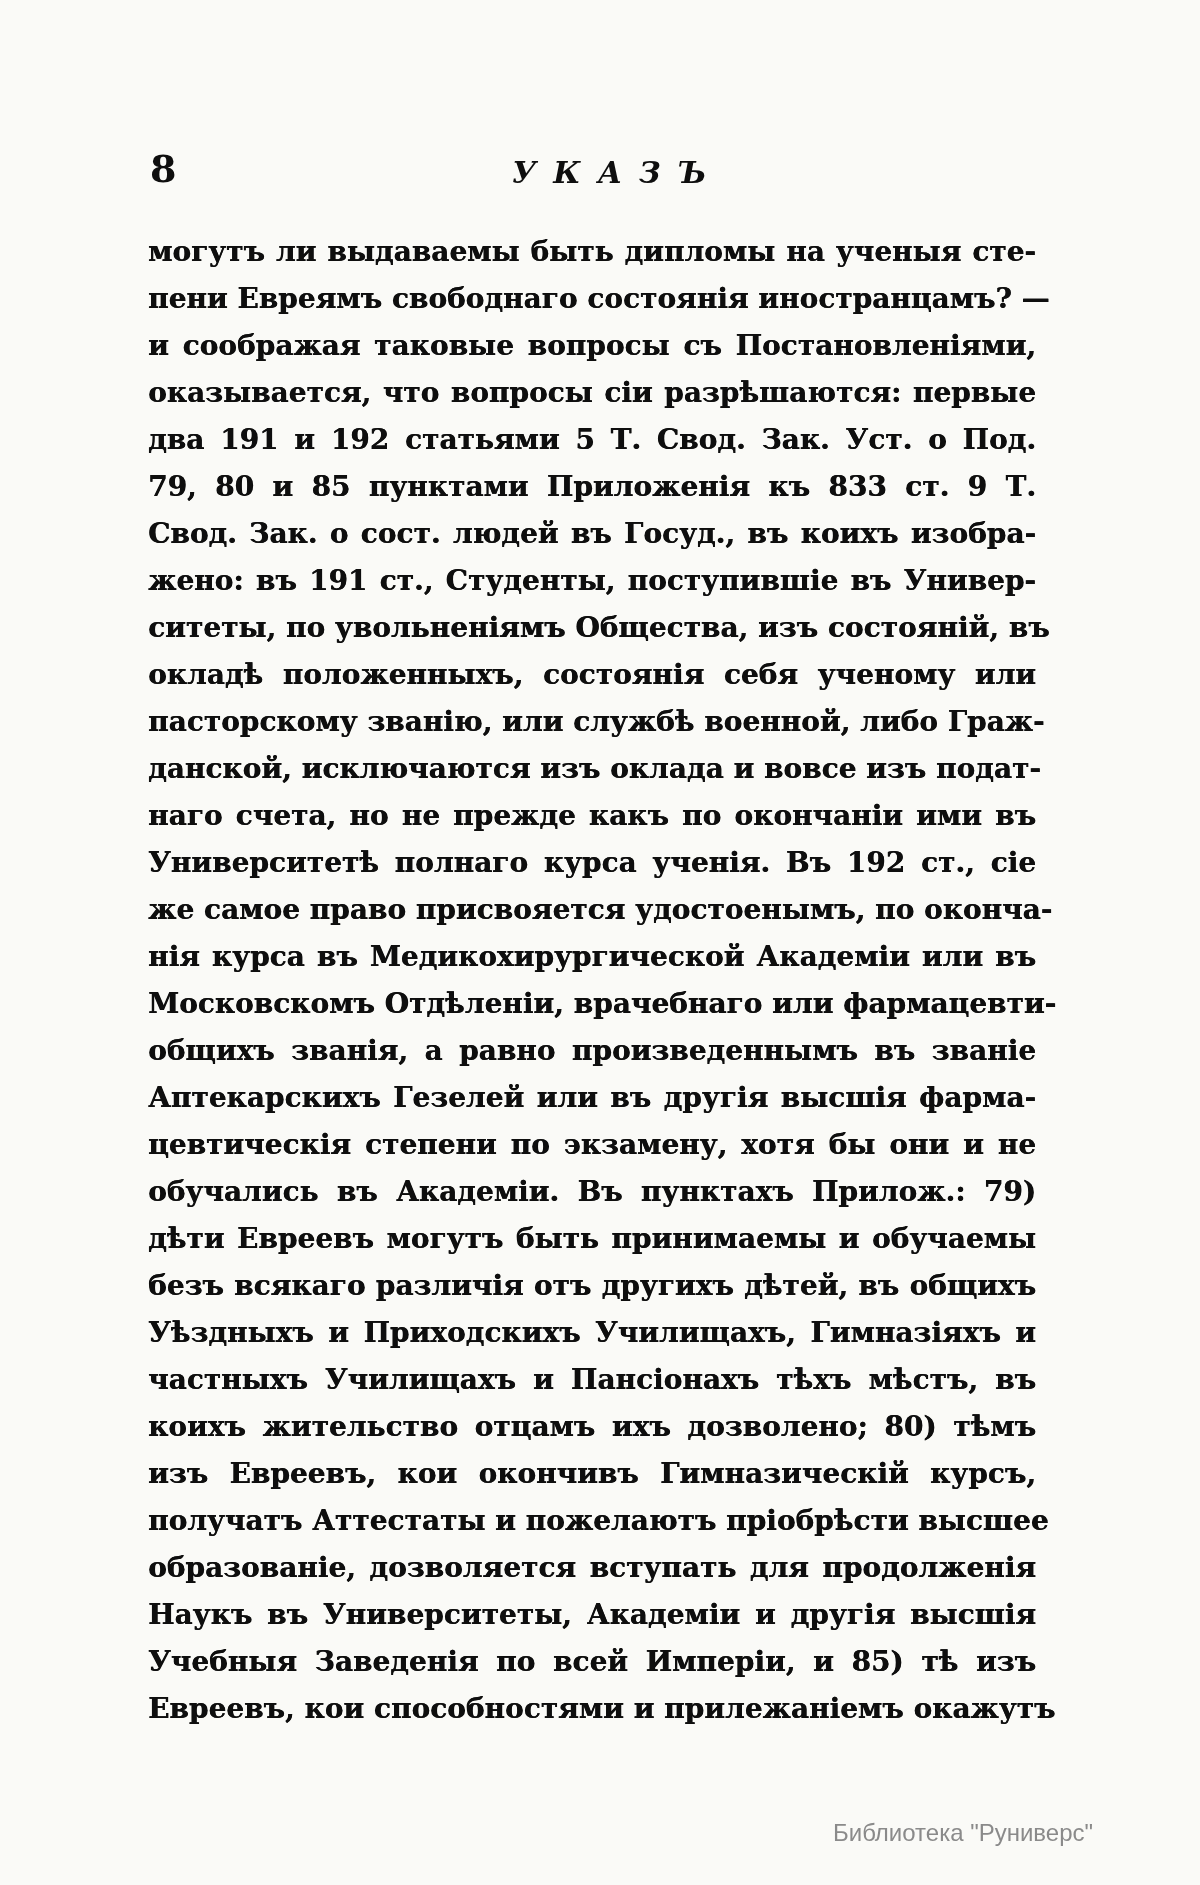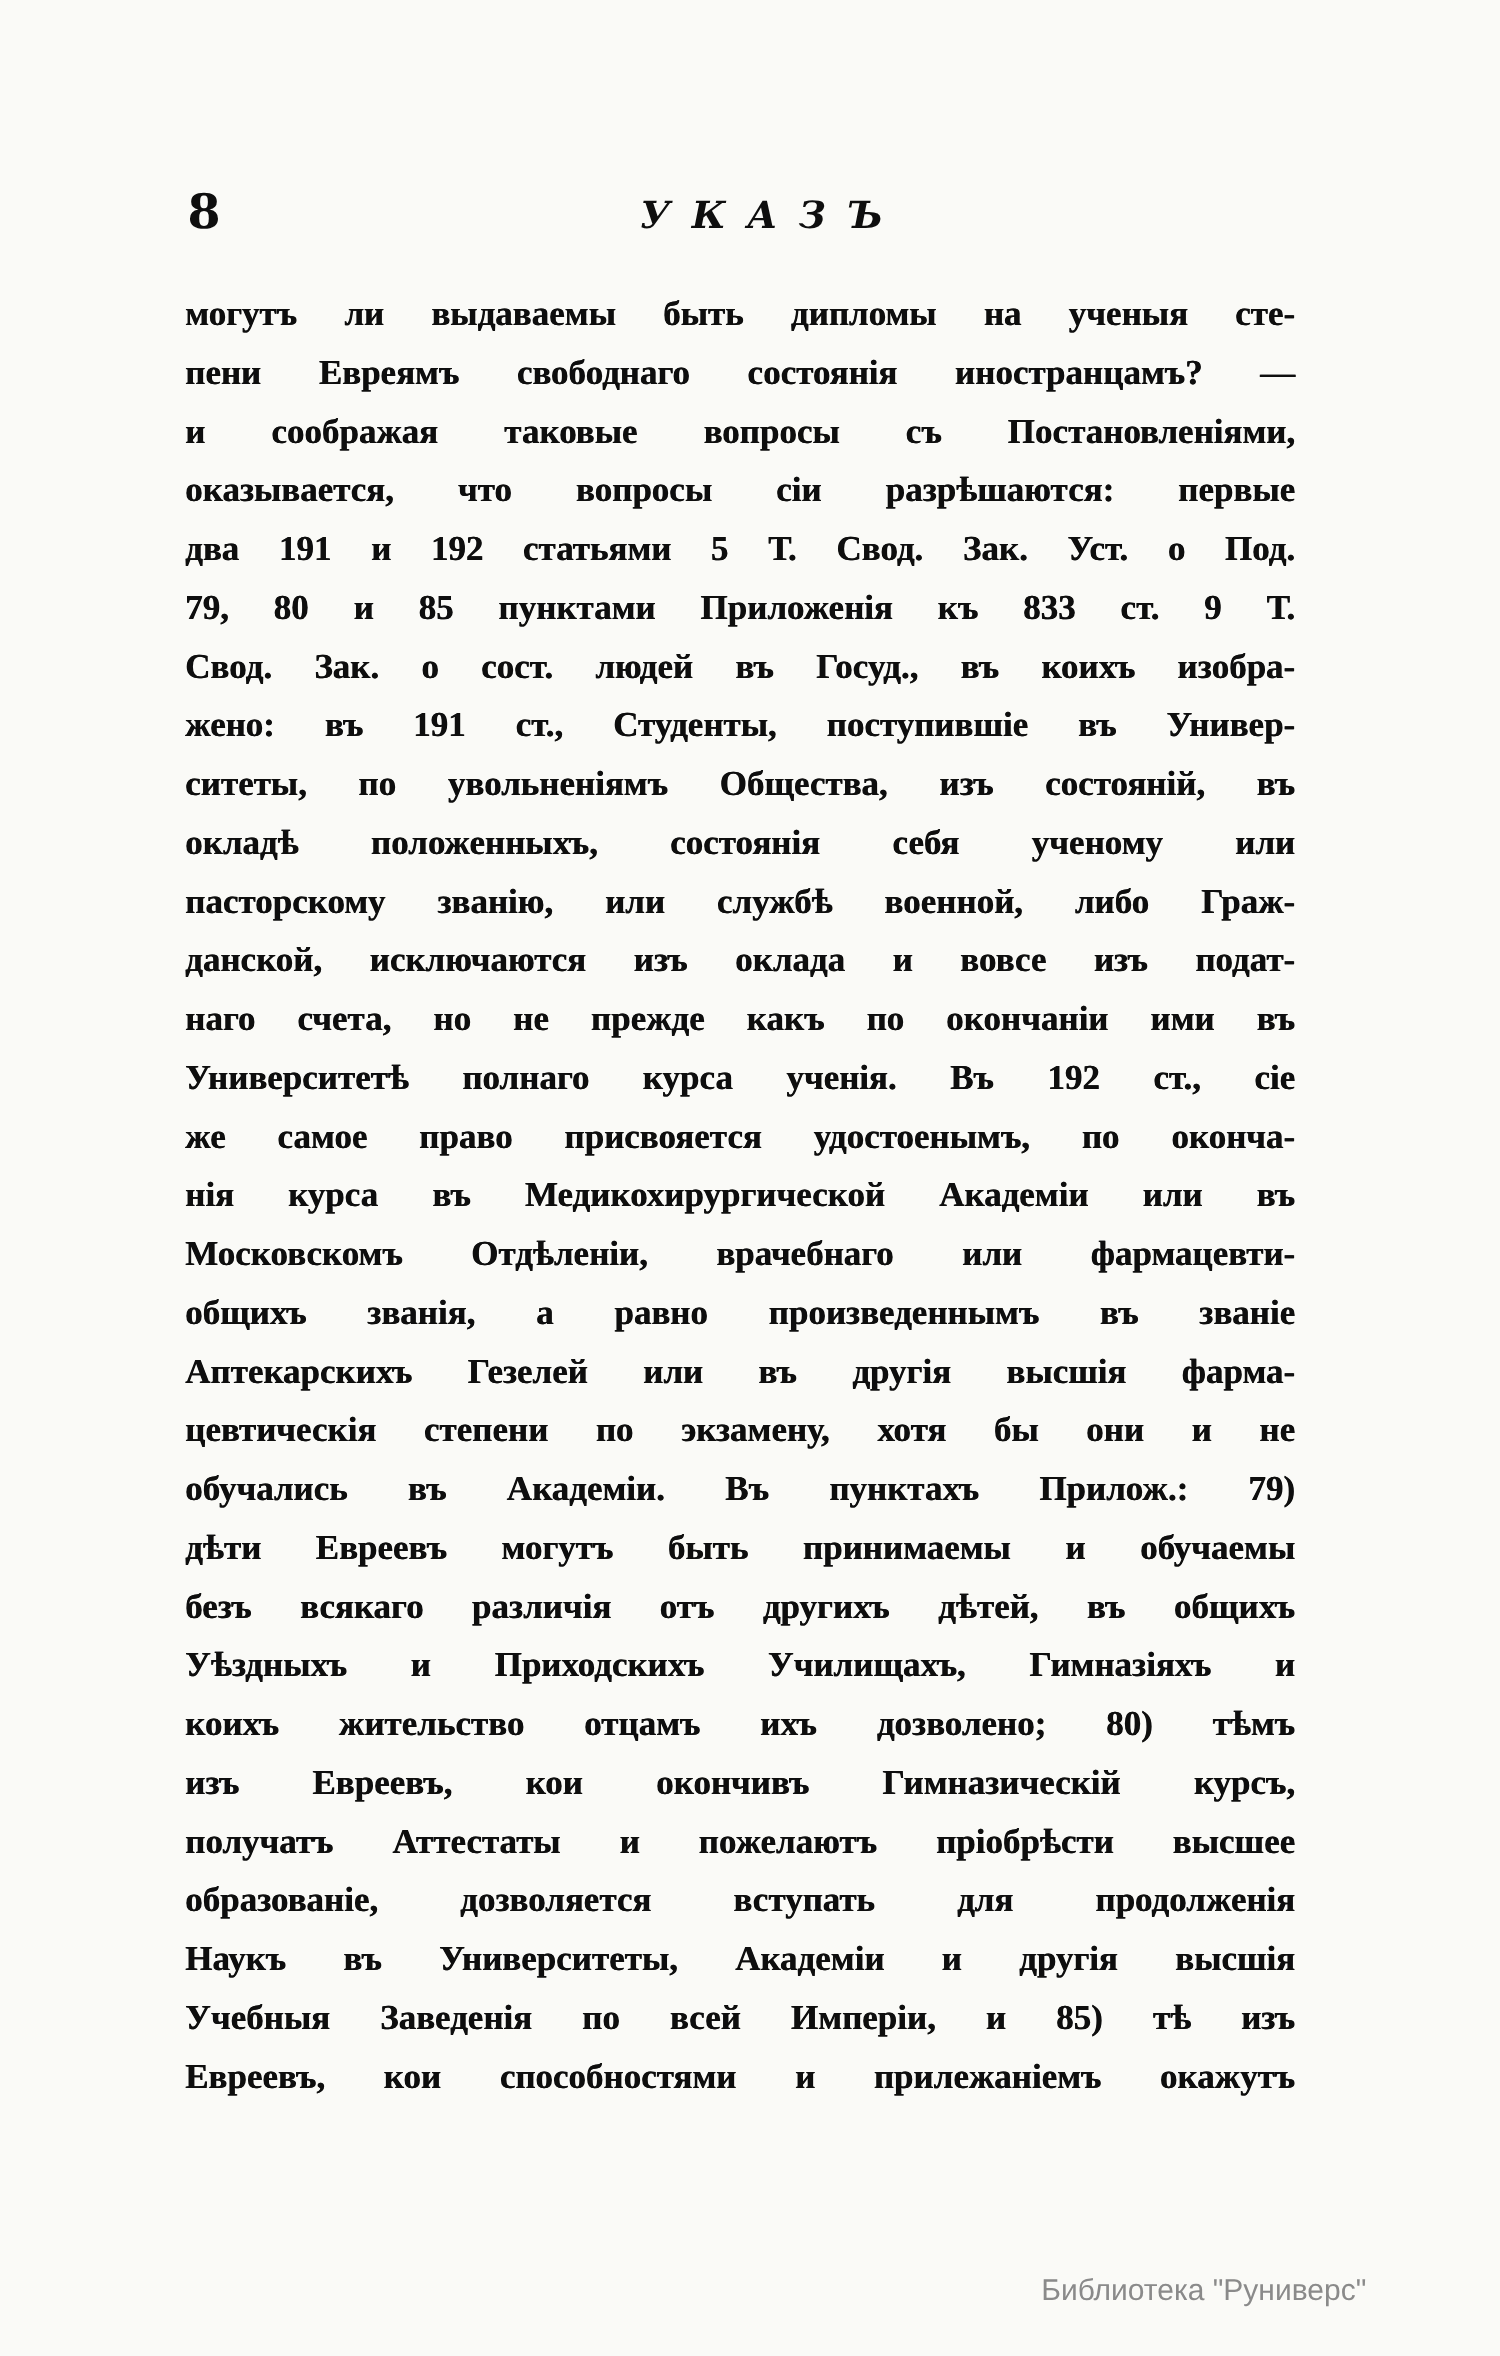--- a/index.html
+++ b/index.html
@@ -34,21 +34,20 @@
     letter-spacing: 17px;
     line-height: 1;
     white-space: nowrap;
     font-style: italic;
   }
   .document-text {
     position: absolute;
     left: 148px;
     top: 228px;
     width: 888px;
-    font-family: Liberation Serif, serif;
   }
   .text-line {
     font-size: 28px;
     font-weight: bold;
     line-height: 47px;
     height: 47px;
     white-space: nowrap;
     text-align: justify;
     -moz-text-align-last: justify;
     text-align-last: justify;
@@ -94,20 +93,21 @@
       <div class="text-line">же самое право присвояется удостоенымъ, по оконча-</div>
       <div class="text-line">нія курса въ Медикохирургической Академіи или въ</div>
       <div class="text-line">Московскомъ Отдѣленіи, врачебнаго или фармацевти-</div>
       <div class="text-line">общихъ званія, а равно произведеннымъ въ званіе</div>
       <div class="text-line">Аптекарскихъ Гезелей или въ другія высшія фарма-</div>
       <div class="text-line">цевтическія степени по экзамену, хотя бы они и не</div>
       <div class="text-line">обучались въ Академіи. Въ пунктахъ Прилож.: 79)</div>
       <div class="text-line">дѣти Евреевъ могутъ быть принимаемы и обучаемы</div>
       <div class="text-line">безъ всякаго различія отъ другихъ дѣтей, въ общихъ</div>
       <div class="text-line">Уѣздныхъ и Приходскихъ Училищахъ, Гимназіяхъ и</div>
+      <div class="text-line">частныхъ Училищахъ и Пансіонахъ тѣхъ мѣстъ, въ</div>
       <div class="text-line">коихъ жительство отцамъ ихъ дозволено; 80) тѣмъ</div>
       <div class="text-line">изъ Евреевъ, кои окончивъ Гимназическій курсъ,</div>
       <div class="text-line">получатъ Аттестаты и пожелаютъ пріобрѣсти высшее</div>
       <div class="text-line">образованіе, дозволяется вступать для продолженія</div>
       <div class="text-line">Наукъ въ Университеты, Академіи и другія высшія</div>
       <div class="text-line">Учебныя Заведенія по всей Имперіи, и 85) тѣ изъ</div>
       <div class="text-line">Евреевъ, кои способностями и прилежаніемъ окажутъ</div>
     </div>
 
   <div class="watermark">Библиотека "Руниверс"</div>

